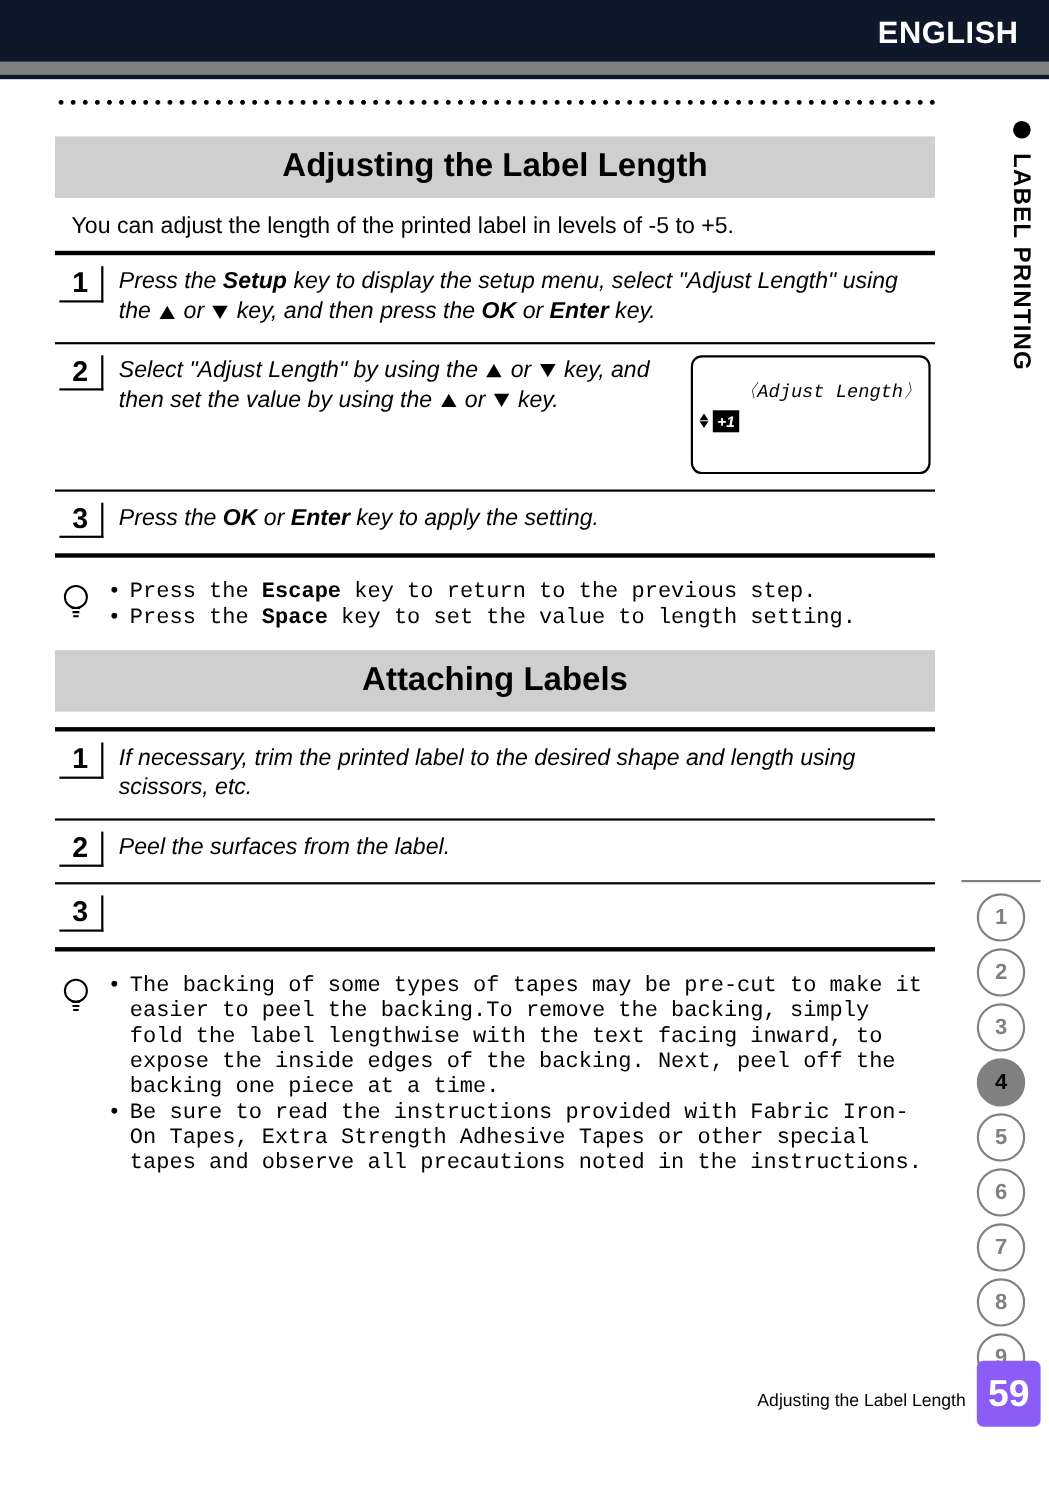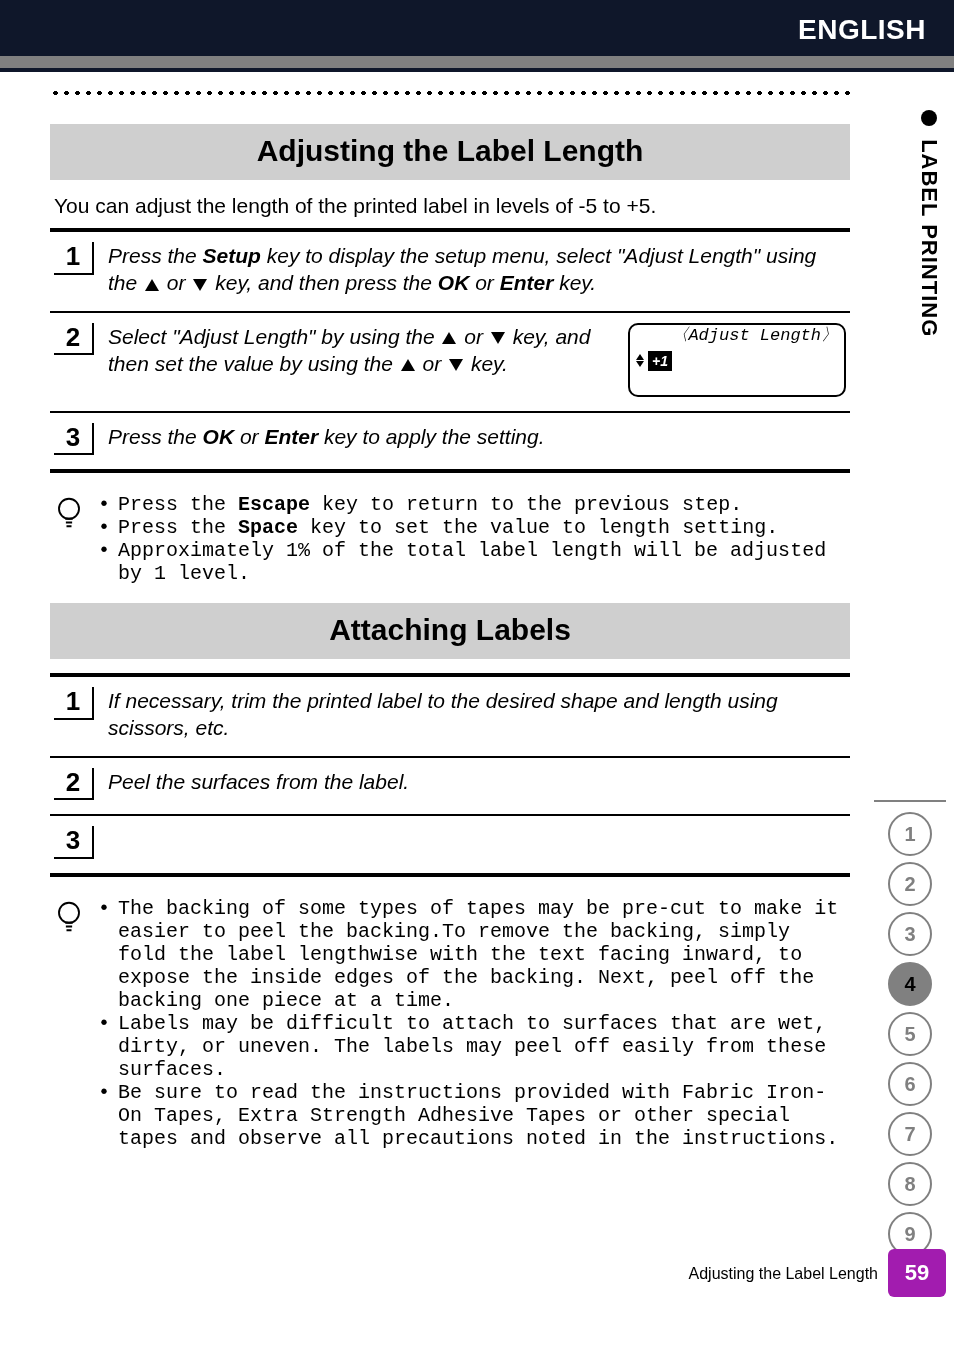--- a/index.html
+++ b/index.html
@@ -84,29 +84,29 @@
     background: #fff;
   }
   .tab.active {
     background: #808080;
     color: #000;
   }
   .page-badge {
     position: absolute;
     right: 8px;
     bottom: 60px;
-    width: 58px; height: 48px;
-    background: #a21caf;
+    width: 58px; height: 60px;
+    background: #8b5cf6;
     border-radius: 6px;
     display: flex;
     align-items: center;
     justify-content: center;
     color: #fff;
     font-weight: 900;
-    font-size: 22px;
+    font-size: 34px;
     font-family: Arial Black, Arial, sans-serif;
   }
   .footer-title {
     position: absolute;
     right: 76px;
     bottom: 74px;
     font-size: 16px;
   }
   .content {
     position: absolute;
@@ -124,21 +124,21 @@
   .section-title {
     background: #cfcfcf;
     text-align: center;
     font-weight: bold;
     font-size: 30px;
     padding: 10px 0 12px 0;
     margin-bottom: 14px;
   }
   .intro {
     font-size: 21px;
-    margin: 10px 0 10px 4px;
+    margin: 10px 0 10px 15px;
   }
   .steps-top { border-top: 4px solid #000; margin-top: 8px; }
   .step {
     display: flex;
     align-items: flex-start;
     padding: 10px 4px 14px 4px;
     border-bottom: 2px solid #000;
   }
   .step.thick { border-bottom: 4px solid #000; }
   .step-num {
@@ -165,25 +165,25 @@
     width: 0; height: 0;
     vertical-align: middle;
     margin: 0 2px;
   }
   .tri-up { border-left: 7px solid transparent; border-right: 7px solid transparent; border-bottom: 12px solid #000; }
   .tri-down { border-left: 7px solid transparent; border-right: 7px solid transparent; border-top: 12px solid #000; }
   .screen-box {
     border: 2px solid #000;
     border-radius: 10px;
     width: 218px;
-    height: 74px;
+    height: 108px;
     position: relative;
     font-family: "Courier New", monospace;
     font-size: 17px;
-    padding: 0 6px;
+    padding: 22px 6px;
     margin-left: 12px;
     flex: 0 0 218px;
   }
   .screen-title { text-align: right; }
   .screen-val {
     display: flex;
     align-items: center;
     gap: 4px;
     margin-top: 4px;
   }
@@ -300,23 +300,20 @@
         <circle cx="12" cy="11" r="8" fill="none" stroke="#000" stroke-width="1.5"></circle>
         <path d="M9 19 h6 M9.5 22 h5 M10 25 h4" stroke="#000" stroke-width="1.5" fill="none"></path>
       </svg>
     <div class="notes-list">
       <div class="ni">
           <span><span>Press the </span><b>Escape</b><span> key to return to the previous step.</span></span>
         </div>
       <div class="ni">
           <span><span>Press the </span><b>Space</b><span> key to set the value to length setting.</span></span>
         </div>
-      <div class="ni">
-          <span>Approximately 1% of the total label length will be adjusted by 1 level.</span>
-        </div>
     </div>
   </div>
 
   <div class="section-title">Attaching Labels</div>
 
   <div class="steps-top"></div>
   <div class="step">
     <div class="step-num">1</div>
     <div class="step-body">If necessary, trim the printed label to the desired shape and length using scissors, etc.</div>
   </div>
@@ -331,21 +328,18 @@
   <div class="notes-block">
     <svg class="bulb" viewBox="0 0 24 30">
         <circle cx="12" cy="11" r="8" fill="none" stroke="#000" stroke-width="1.5"></circle>
         <path d="M9 19 h6 M9.5 22 h5 M10 25 h4" stroke="#000" stroke-width="1.5" fill="none"></path>
       </svg>
     <div class="notes-list">
       <div class="ni">
           <span>The backing of some types of tapes may be pre-cut to make it easier to peel the backing.To remove the backing, simply fold the label lengthwise with the text facing inward, to expose the inside edges of the backing. Next, peel off the backing one piece at a time.</span>
         </div>
       <div class="ni">
-          <span>Labels may be difficult to attach to surfaces that are wet, dirty, or uneven. The labels may peel off easily from these surfaces.</span>
-        </div>
-      <div class="ni">
           <span>Be sure to read the instructions provided with Fabric Iron-On Tapes, Extra Strength Adhesive Tapes or other special tapes and observe all precautions noted in the instructions.</span>
         </div>
     </div>
   </div>
 
 </div>
 
 </body></html>

